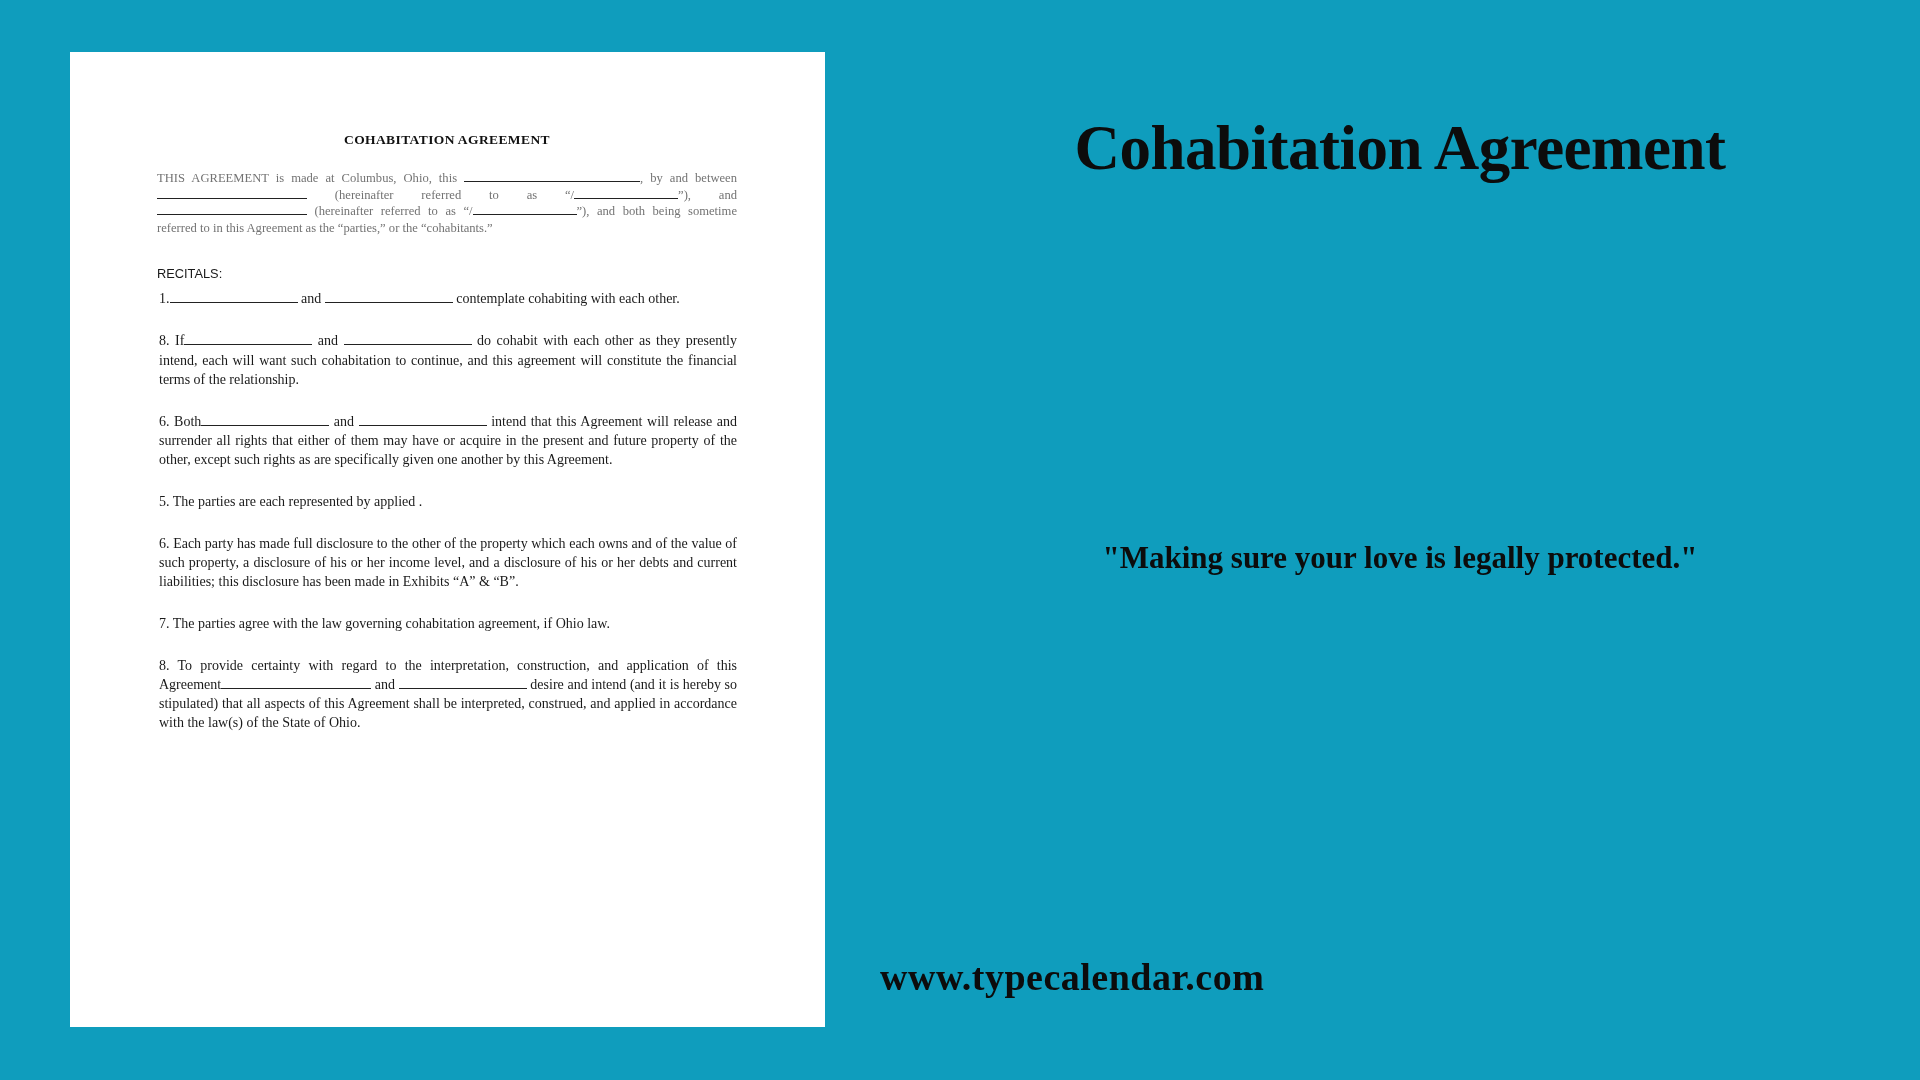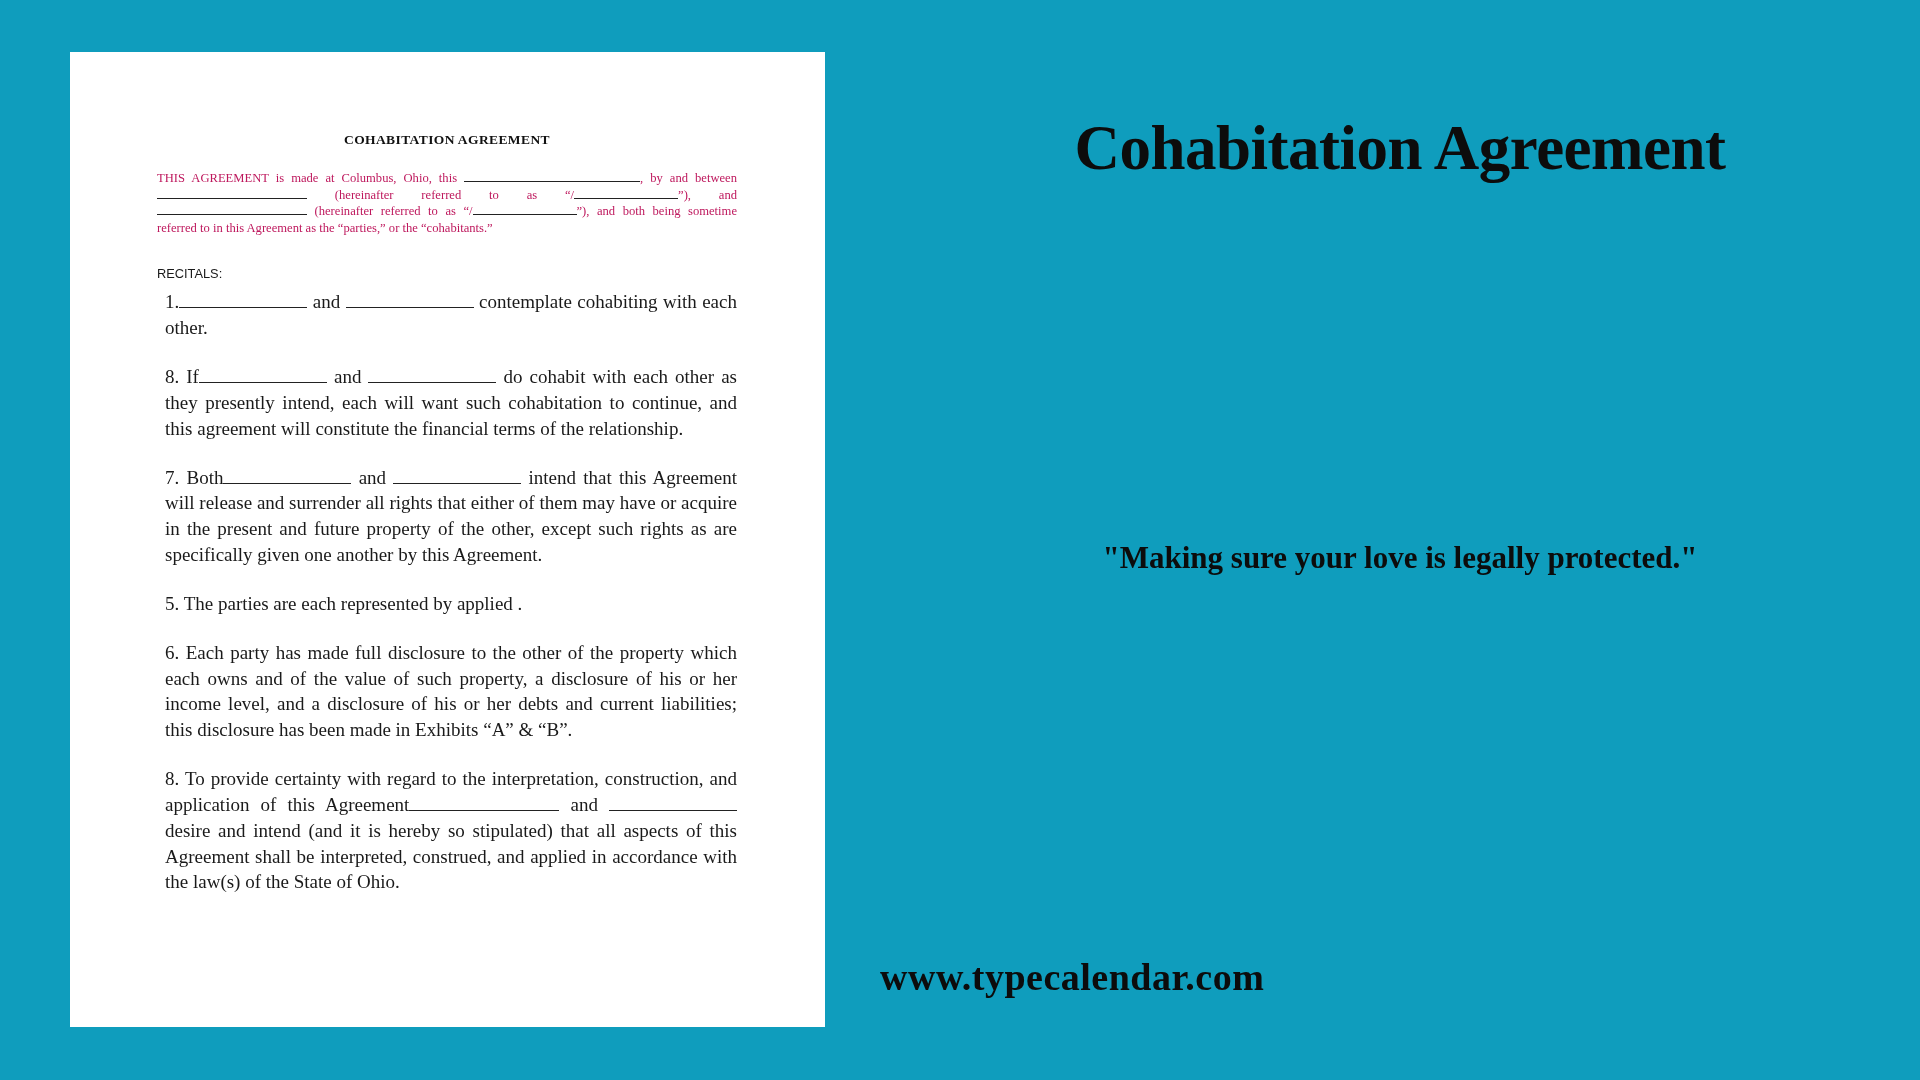--- a/index.html
+++ b/index.html
@@ -40,37 +40,37 @@
     font-weight: bold;
     font-size: 13.5px;
     letter-spacing: 0.4px;
     color: #111;
     margin-bottom: 22px;
   }
   .para {
     font-family: "Liberation Serif", serif;
     font-size: 12.6px;
     line-height: 1.32;
-    color: #be185d;
+    color: #737373;
     text-align: justify;
     margin: 0 0 4px 0;
   }
   .recitals-label {
     font-family: Liberation Sans, sans-serif;
     font-size: 12.8px;
     color: #1a1a1a;
     margin: 30px 0 8px 0;
   }
   .item {
     font-family: "Liberation Serif", serif;
-    font-size: 19px;
+    font-size: 14px;
     line-height: 1.36;
     color: #1a1a1a;
     text-align: justify;
-    margin: 0 0 23px 8px;
+    margin: 0 0 23px 2px;
   }
   .item:last-child { margin-bottom: 0; }
   .blank-md { display: inline-block; border-bottom: 1px solid #222; width: 104px; vertical-align: baseline; }
   .blank-lg { display: inline-block; border-bottom: 1px solid #222; width: 128px; vertical-align: baseline; }
   .blank-xl { display: inline-block; border-bottom: 1px solid #222; width: 150px; vertical-align: baseline; }
   .blank-xxl { display: inline-block; border-bottom: 1px solid #222; width: 176px; vertical-align: baseline; }
 
   
   .promo {
     position: absolute;
@@ -136,33 +136,37 @@
       <p class="item">
         <span>1.</span><span class="blank-lg"></span><span> and </span><span class="blank-lg"></span><span> contemplate cohabiting with each other.</span>
       </p>
 
 
       <p class="item">
         <span>8. If</span><span class="blank-lg"></span><span> and </span><span class="blank-lg"></span><span> do cohabit with each other as they presently intend, each will want such cohabitation to continue, and this agreement will constitute the financial terms of the relationship.</span>
       </p>
 
       <p class="item">
-        <span>7. Both</span><span class="blank-lg"></span><span> and </span><span class="blank-lg"></span><span> intend that this Agreement will release and surrender all rights that either of them may have or acquire in the present and future property of the other, except such rights as are specifically given one another by this Agreement.</span>
+        <span>6. Both</span><span class="blank-lg"></span><span> and </span><span class="blank-lg"></span><span> intend that this Agreement will release and surrender all rights that either of them may have or acquire in the present and future property of the other, except such rights as are specifically given one another by this Agreement.</span>
       </p>
 
       <p class="item">
         <span>5.</span>
         <span>The parties are each represented by applied .</span>
       </p>
 
       <p class="item">
         <span>6.</span>
         <span>Each party has made full disclosure to the other of the property which each owns and of the value of such property, a disclosure of his or her income level, and a disclosure of his or her debts and current liabilities; this disclosure has been made in Exhibits “A” &amp; “B”.</span>
       </p>
 
+      <p class="item">
+        <span>7.</span>
+        <span>The parties agree with the law governing cohabitation agreement, if Ohio law.</span>
+      </p>
 
       <p class="item">
         <span>8.</span>
         <span>To provide certainty with regard to the interpretation, construction, and application of this Agreement</span><span class="blank-xl"></span><span> and </span><span class="blank-lg"></span><span> desire and intend (and it is hereby so stipulated) that all aspects of this Agreement shall be interpreted, construed, and applied in accordance with the law(s) of the State of Ohio.</span>
       </p>
 
 
     </div>
   </div>
 

